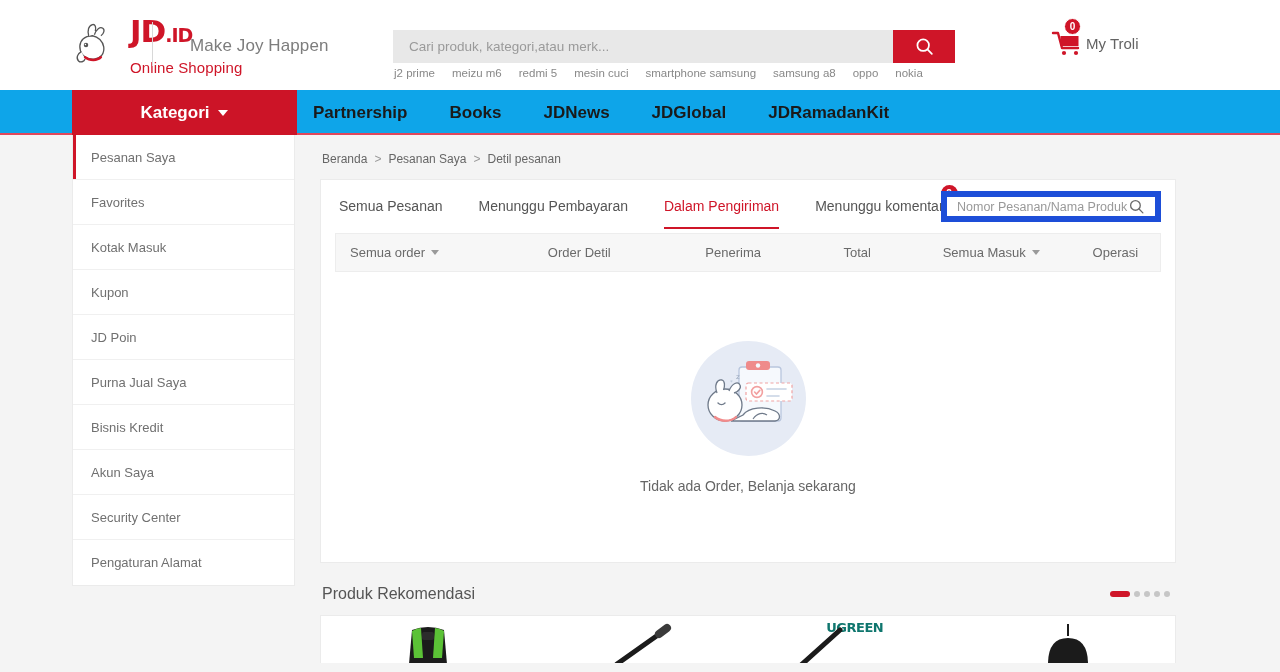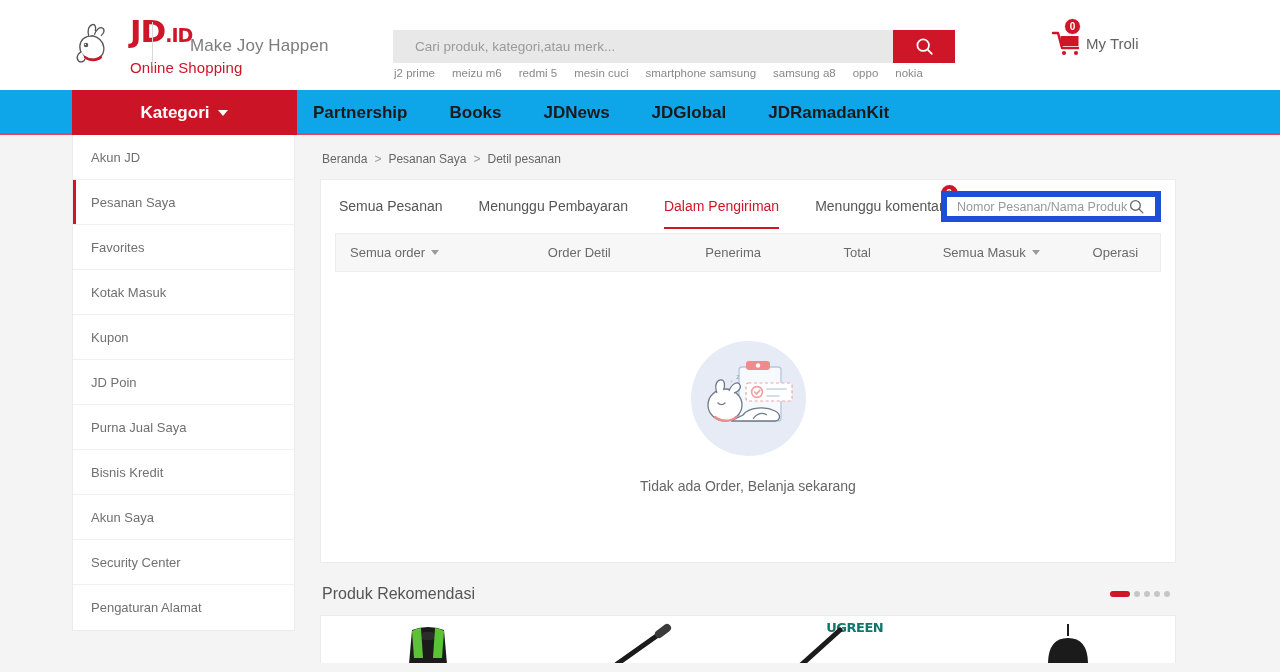--- a/index.html
+++ b/index.html
@@ -42,21 +42,21 @@
     font-size: 17px; color: #7d7d7d; letter-spacing: .1px;
   }
 
   
   .search-wrap {
     position: absolute; left: 393px; top: 30px;
     width: 562px; height: 33px; display: flex;
   }
   .search-input {
     flex: 1; border: none; background: #e8e8e8;
-    padding: 0 22px; font-size: 13.5px; color: #7f1d1d;
+    padding: 0 16px; font-size: 13.5px; color: #7f1d1d;
     font-family: "Liberation Sans", sans-serif; outline: none;
   }
   .search-input::placeholder { color: #9a9a9a; }
   .search-btn {
     width: 62px; background: #cf1528; border: none;
     cursor: pointer; display: flex; align-items: center; justify-content: center;
   }
   .hot-words {
     position: absolute; left: 394px; top: 67px;
     display: flex; gap: 17px; font-size: 11.5px; color: #888;
@@ -288,23 +288,20 @@
     <a>Books</a>
     <a>JDNews</a>
     <a>JDGlobal</a>
     <a>JDRamadanKit</a>
   </div>
 </div>
 
 <div class="page">
 
   <div class="sidebar">
-    <div class="side-item">
-        <span>Akun JD</span>
-      </div>
     <div class="side-item active">
         <span>Pesanan Saya</span>
       </div>
     <div class="side-item">
         <span>Favorites</span>
       </div>
     <div class="side-item">
         <span>Kotak Masuk</span>
       </div>
     <div class="side-item">

